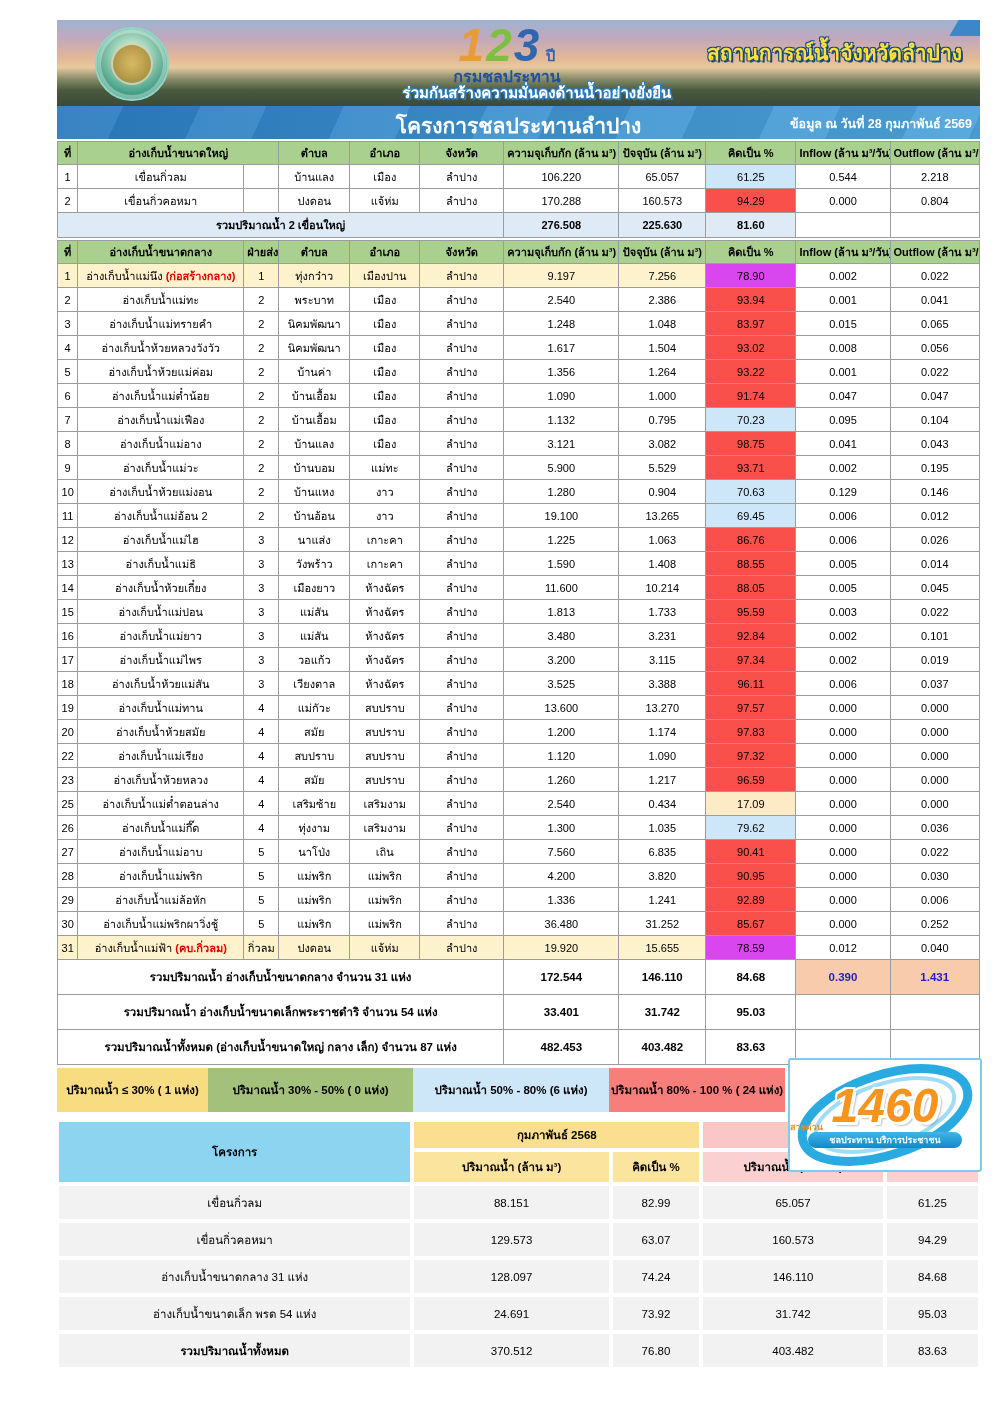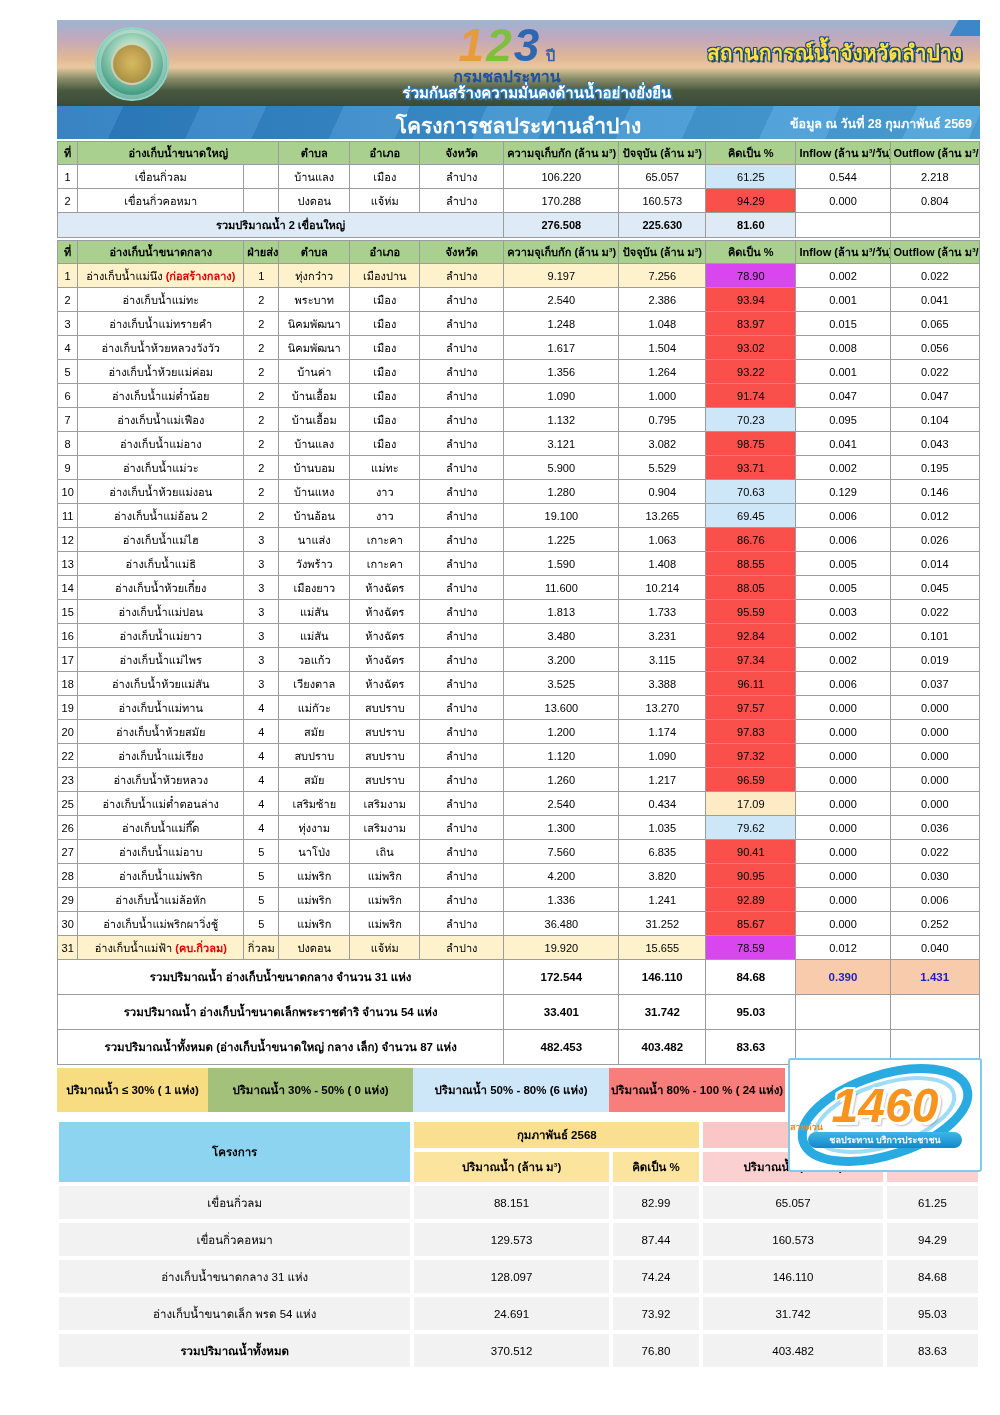--- a/index.html
+++ b/index.html
@@ -638,21 +638,21 @@
           <tr>
             <td>เขื่อนกิ่วลม</td>
             <td>88.151</td>
             <td class="lvl-red">82.99</td>
             <td>65.057</td>
             <td class="lvl-blue">61.25</td>
           </tr>
           <tr>
             <td>เขื่อนกิ่วคอหมา</td>
             <td>129.573</td>
-            <td class="lvl-blue">87.44</td>
+            <td class="lvl-blue">63.07</td>
             <td>160.573</td>
             <td class="lvl-red">94.29</td>
           </tr>
           <tr>
             <td>อ่างเก็บน้ำขนาดกลาง  31  แห่ง</td>
             <td>128.097</td>
             <td class="lvl-blue">74.24</td>
             <td>146.110</td>
             <td class="lvl-red">84.68</td>
           </tr>

